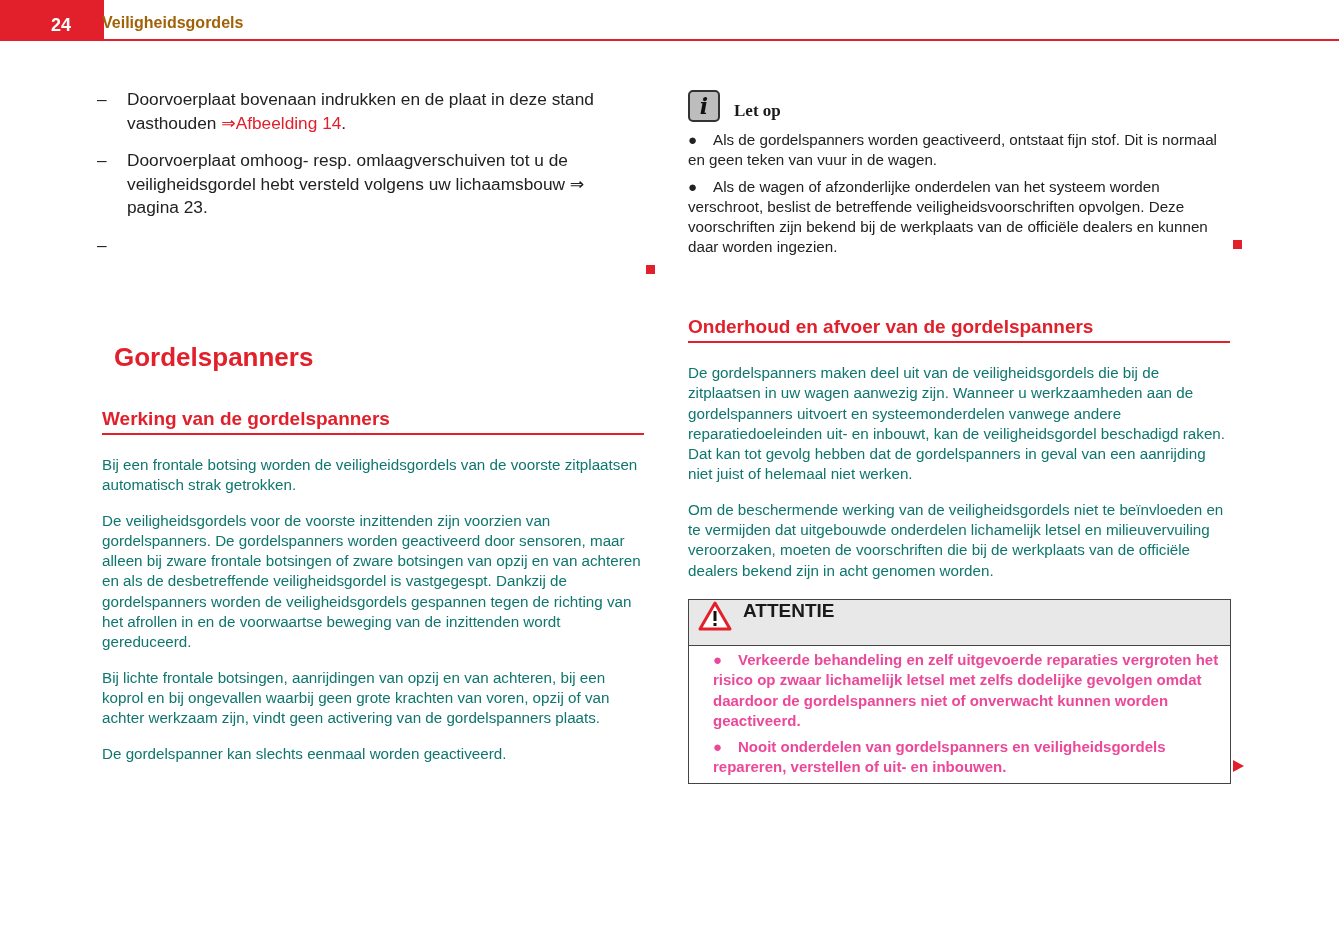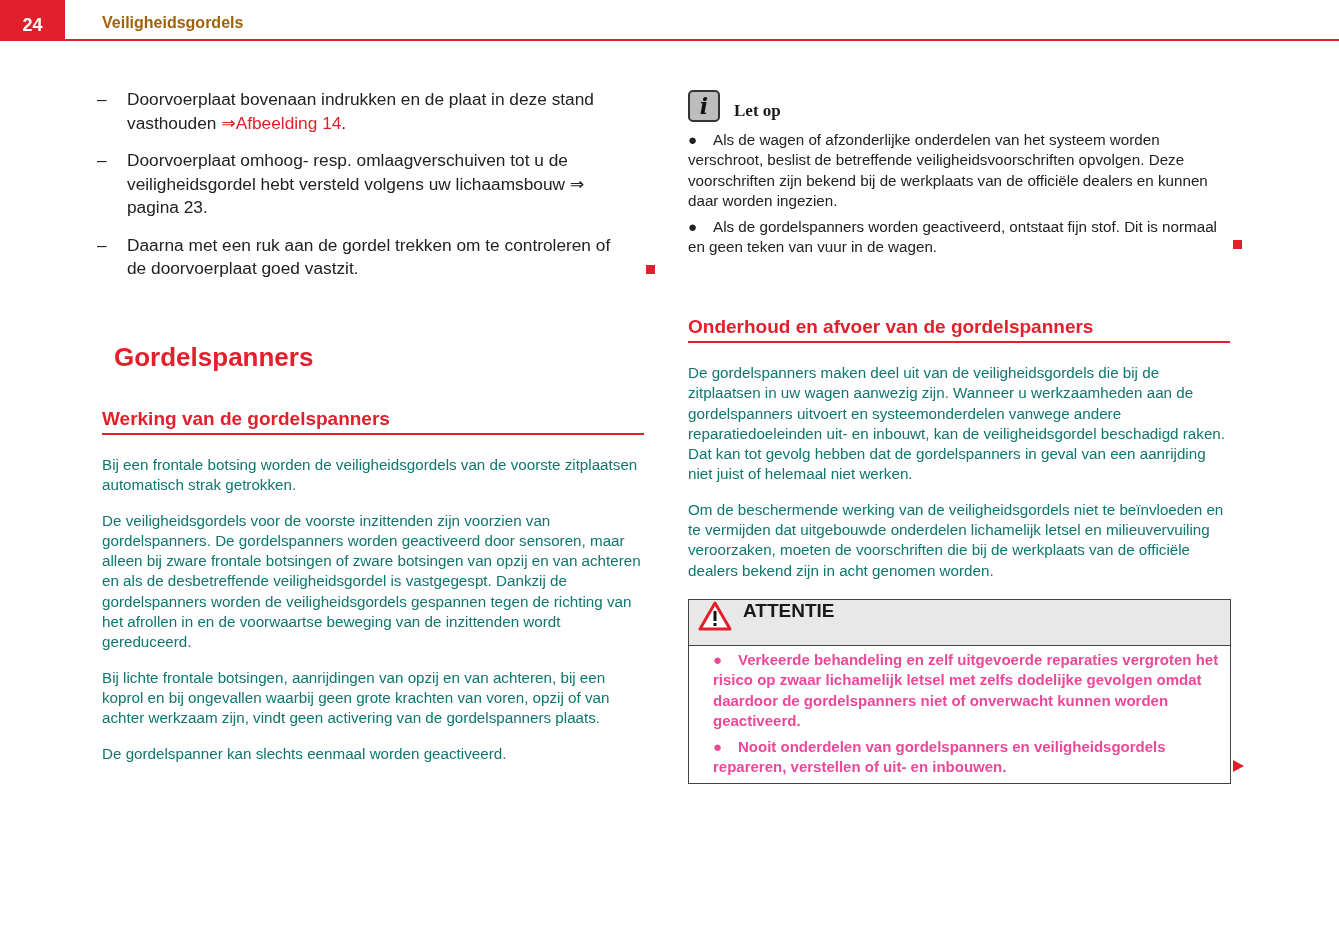--- a/index.html
+++ b/index.html
@@ -1,20 +1,20 @@
 <!DOCTYPE html>
 <html><head>
 <meta charset="utf-8">
 <style>
   html, body { margin: 0; padding: 0; background: #ffffff; }
   body { width: 1339px; height: 945px; position: relative; overflow: hidden;
          font-family: "Liberation Sans", "DejaVu Sans", sans-serif; color: #222222; }
   .header { position: absolute; left: 0; top: 0; width: 1339px; height: 42px; }
-  .page-num { position: absolute; left: 0; top: 0; width: 65px; height: 41px; background: #e2202b;
-              color: #ffffff; font-weight: bold; font-size: 18px; line-height: 50px; text-align: center; }
+  .page-num { position: absolute; left: 0; top: 0; width: 86px; height: 41px; background: #e2202b;
+              color: #ffffff; font-weight: bold; font-size: 18px; line-height: 50px; text-align: center; padding-left: 18px; }
   .header-title { position: absolute; left: 102px; top: 14px; font-weight: bold; font-size: 16px; color: #a16207; }
   .header-rule { position: absolute; left: 65px; top: 39px; width: 1274px; height: 2px; background: #e2202b; }
 
   .col { position: absolute; width: 545px; }
   .left { left: 102px; top: 88px; }
   .right { left: 688px; top: 88px; }
 
   .dash-item { position: relative; padding-left: 25px; font-size: 17.3px; line-height: 23.5px; margin-bottom: 14px; color: #222; }
   .dash-item .dash { position: absolute; left: -5px; top: 0; }
   .link { color: #e2202b; }
@@ -56,21 +56,20 @@
     <div class="dash-item">
       <span class="dash">–</span>
       <span>Doorvoerplaat bovenaan indrukken en de plaat in deze stand vasthouden </span><span class="link">⇒Afbeelding 14</span><span>.</span>
     </div>
     <div class="dash-item">
       <span class="dash">–</span>
       <span>Doorvoerplaat omhoog- resp. omlaagverschuiven tot u de veiligheidsgordel hebt versteld volgens uw lichaamsbouw ⇒ pagina 23.</span>
     </div>
     <div class="dash-item">
       <span class="dash">–</span>
-      <span>Daarna met een ruk aan de gordel trekken om te controleren of de doorvoerplaat goed vastzit.</span>
     </div>
   </div>
   <div class="end-sq" style="left:544px; top:177px;"></div>
 
   <h1 class="main">Gordelspanners</h1>
 
   <div style="position:absolute; top:320px; left:0; width:542px;">
     <h2 class="sub">Werking van de gordelspanners</h2>
     <div style="height:20px;"></div>
     <p class="para">Bij een frontale botsing worden de veiligheidsgordels van de voorste zitplaatsen automatisch strak getrokken.</p>
@@ -80,22 +79,22 @@
   </div>
 </div>
 
 <div class="col right">
   <div style="width:532px;">
     <div class="note-head">
       <div class="info-icon">i</div>
       <div class="note-title">Let op</div>
     </div>
     <div style="height:6px;"></div>
+    <p class="bullet"><span class="dot">●</span><span>Als de gordelspanners worden geactiveerd, ontstaat fijn stof. Dit is normaal en geen teken van vuur in de wagen.</span></p>
     <p class="bullet"><span class="dot">●</span><span>Als de wagen of afzonderlijke onderdelen van het systeem worden verschroot, beslist de betreffende veiligheidsvoorschriften opvolgen. Deze voorschriften zijn bekend bij de werkplaats van de officiële dealers en kunnen daar worden ingezien.</span></p>
-    <p class="bullet"><span class="dot">●</span><span>Als de gordelspanners worden geactiveerd, ontstaat fijn stof. Dit is normaal en geen teken van vuur in de wagen.</span></p>
   </div>
   <div class="end-sq" style="left:545px; top:152px;"></div>
 
   <div style="position:absolute; top:228px; left:0; width:542px;">
     <h2 class="sub">Onderhoud en afvoer van de gordelspanners</h2>
     <div style="height:20px;"></div>
     <p class="para">De gordelspanners maken deel uit van de veiligheidsgordels die bij de zitplaatsen in uw wagen aanwezig zijn. Wanneer u werkzaamheden aan de gordelspanners uitvoert en systeemonderdelen vanwege andere reparatiedoeleinden uit- en inbouwt, kan de veiligheidsgordel beschadigd raken. Dat kan tot gevolg hebben dat de gordelspanners in geval van een aanrijding niet juist of helemaal niet werken.</p>
     <p class="para">Om de beschermende werking van de veiligheidsgordels niet te beïnvloeden en te vermijden dat uitgebouwde onderdelen lichamelijk letsel en milieuvervuiling veroorzaken, moeten de voorschriften die bij de werkplaats van de officiële dealers bekend zijn in acht genomen worden.</p>
   </div>
 

